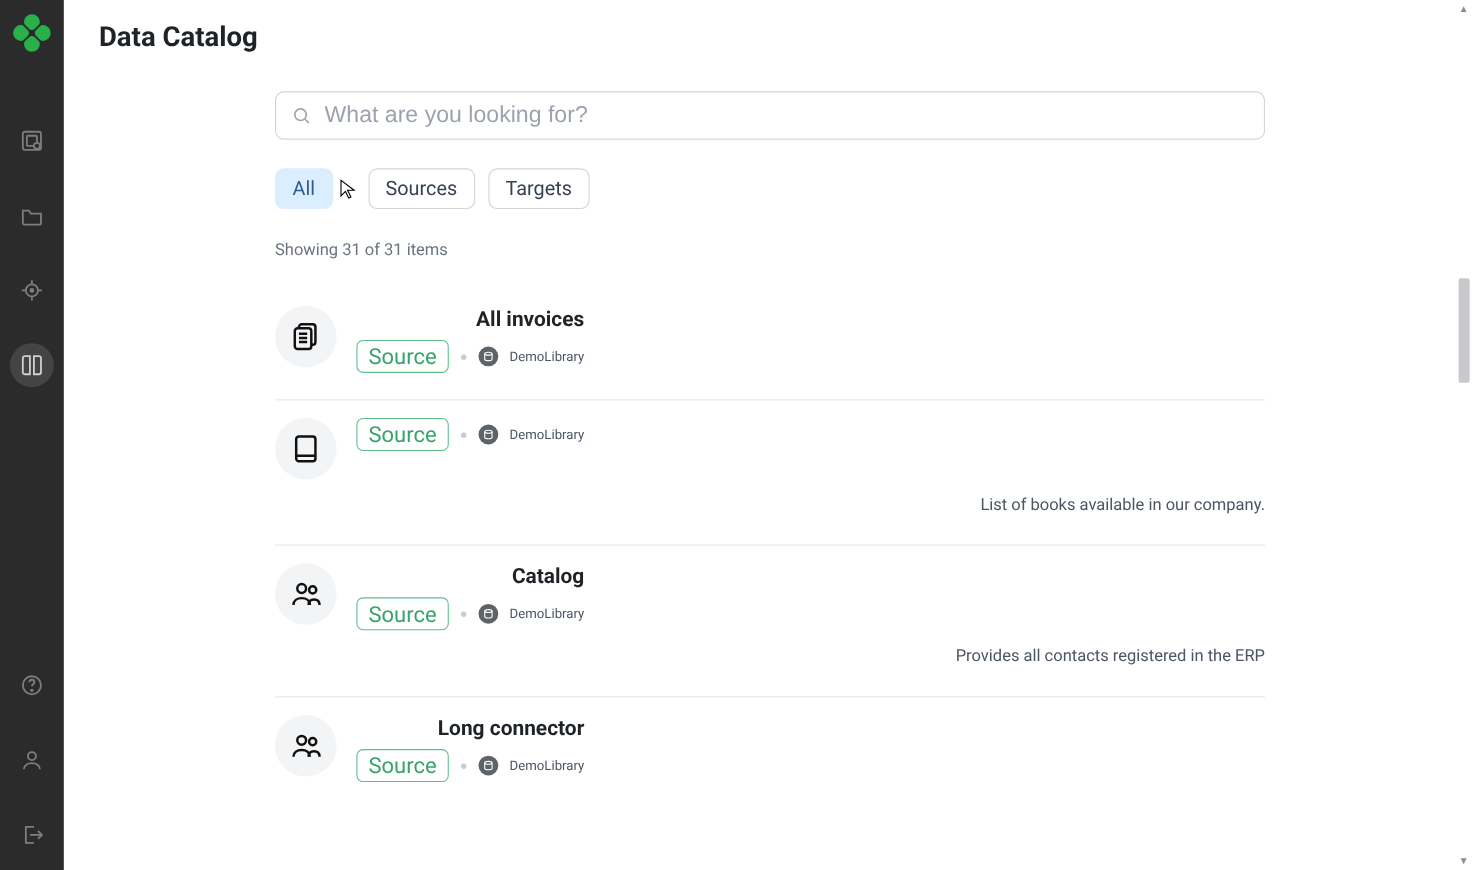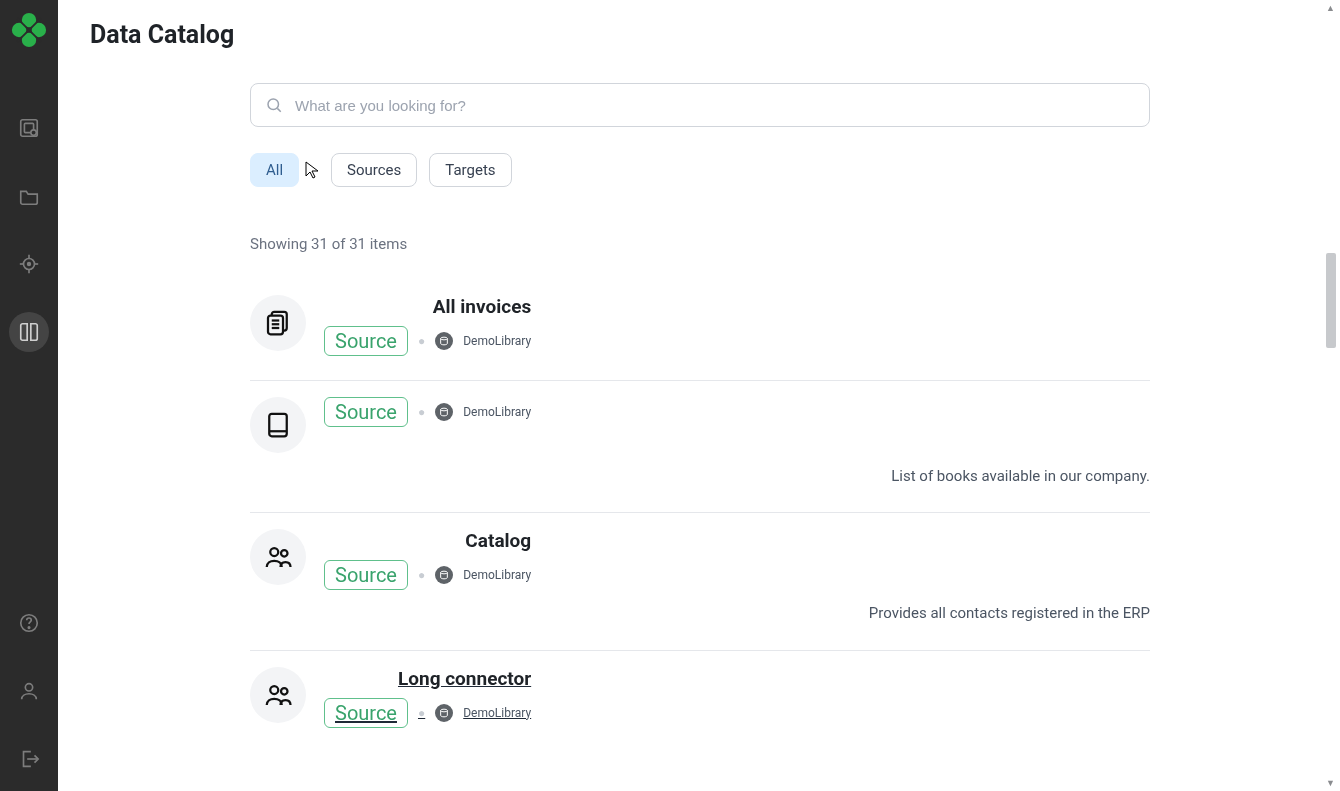--- a/index.html
+++ b/index.html
@@ -74,68 +74,68 @@
     border-radius: 8px;
     padding: 0 14px;
     height: 44px;
     color: #9ca3af;
     gap: 12px;
   }
   .search-box input {
     flex: 1;
     border: none;
     outline: none;
-    font-size: 15px;
+    font-size: 21px;
     color: #374151;
     background: transparent;
   }
   .search-box input::placeholder { color: #9ca3af; }
   .filters {
     display: flex;
     gap: 12px;
     margin-top: 26px;
     align-items: center;
   }
   .chip {
     padding: 7px 15px;
     border-radius: 8px;
     border: 1px solid #d1d5db;
-    font-size: 15px;
+    font-size: 18px;
     color: #374151;
     cursor: pointer;
     background: #fff;
   }
   .chip.active {
     background: #dbeeff;
     border-color: #dbeeff;
     color: #2f5d8f;
   }
   .cursor-img {
     width: 14px; height: 18px;
     margin-left: -6px;
   }
   .count {
-    margin-top: 48px;
+    margin-top: 28px;
     color: #6b7280;
     font-size: 15px;
   }
   .list {
     margin-top: 26px;
     overflow-y: auto;
     flex: 1;
     text-align: right;
   }
   .item {
     display: flex;
     flex-direction: column;
     gap: 12px;
     padding: 16px 0 24px;
     border-bottom: 1px solid #e5e7eb;
   }
-  .item:last-child { border-bottom: none; text-decoration: underline; }
+  .item:last-child { border-bottom: none; }
   .item-head {
     display: flex;
     align-items: flex-start;
     gap: 18px;
   }
   .avatar {
     width: 56px; height: 56px;
     border-radius: 50%;
     background: #f3f4f6;
     display: flex; align-items: center; justify-content: center;

